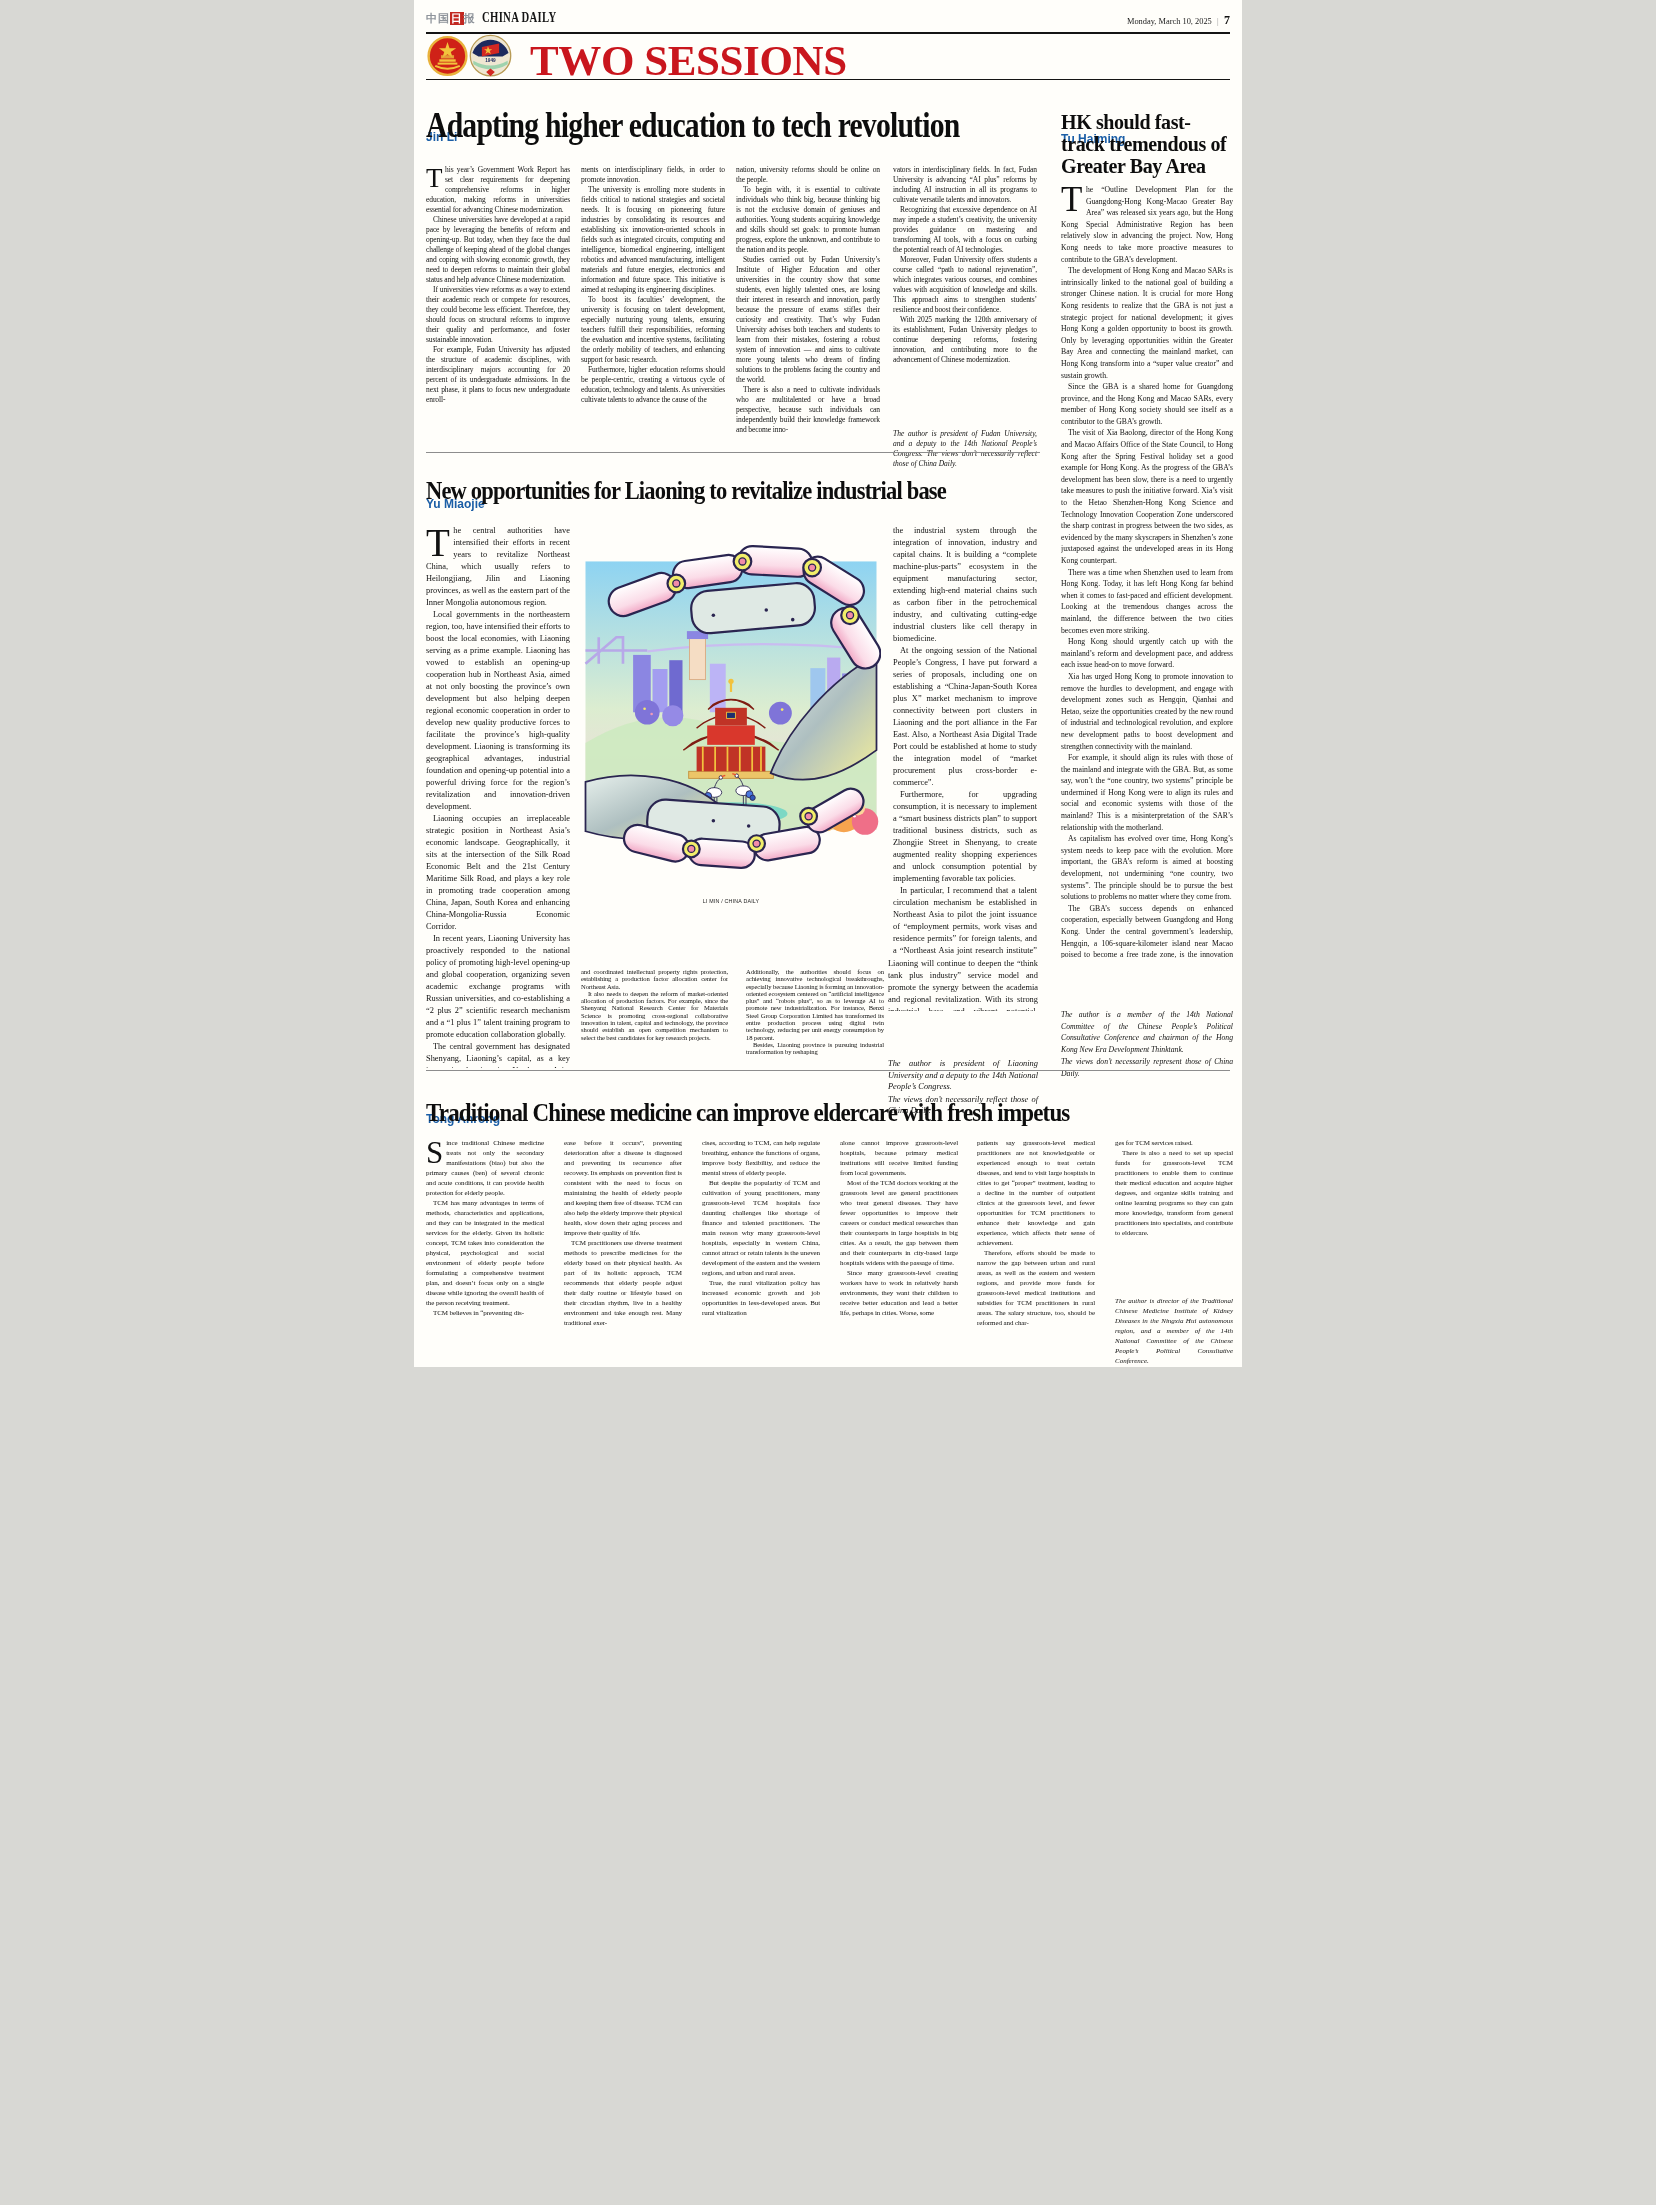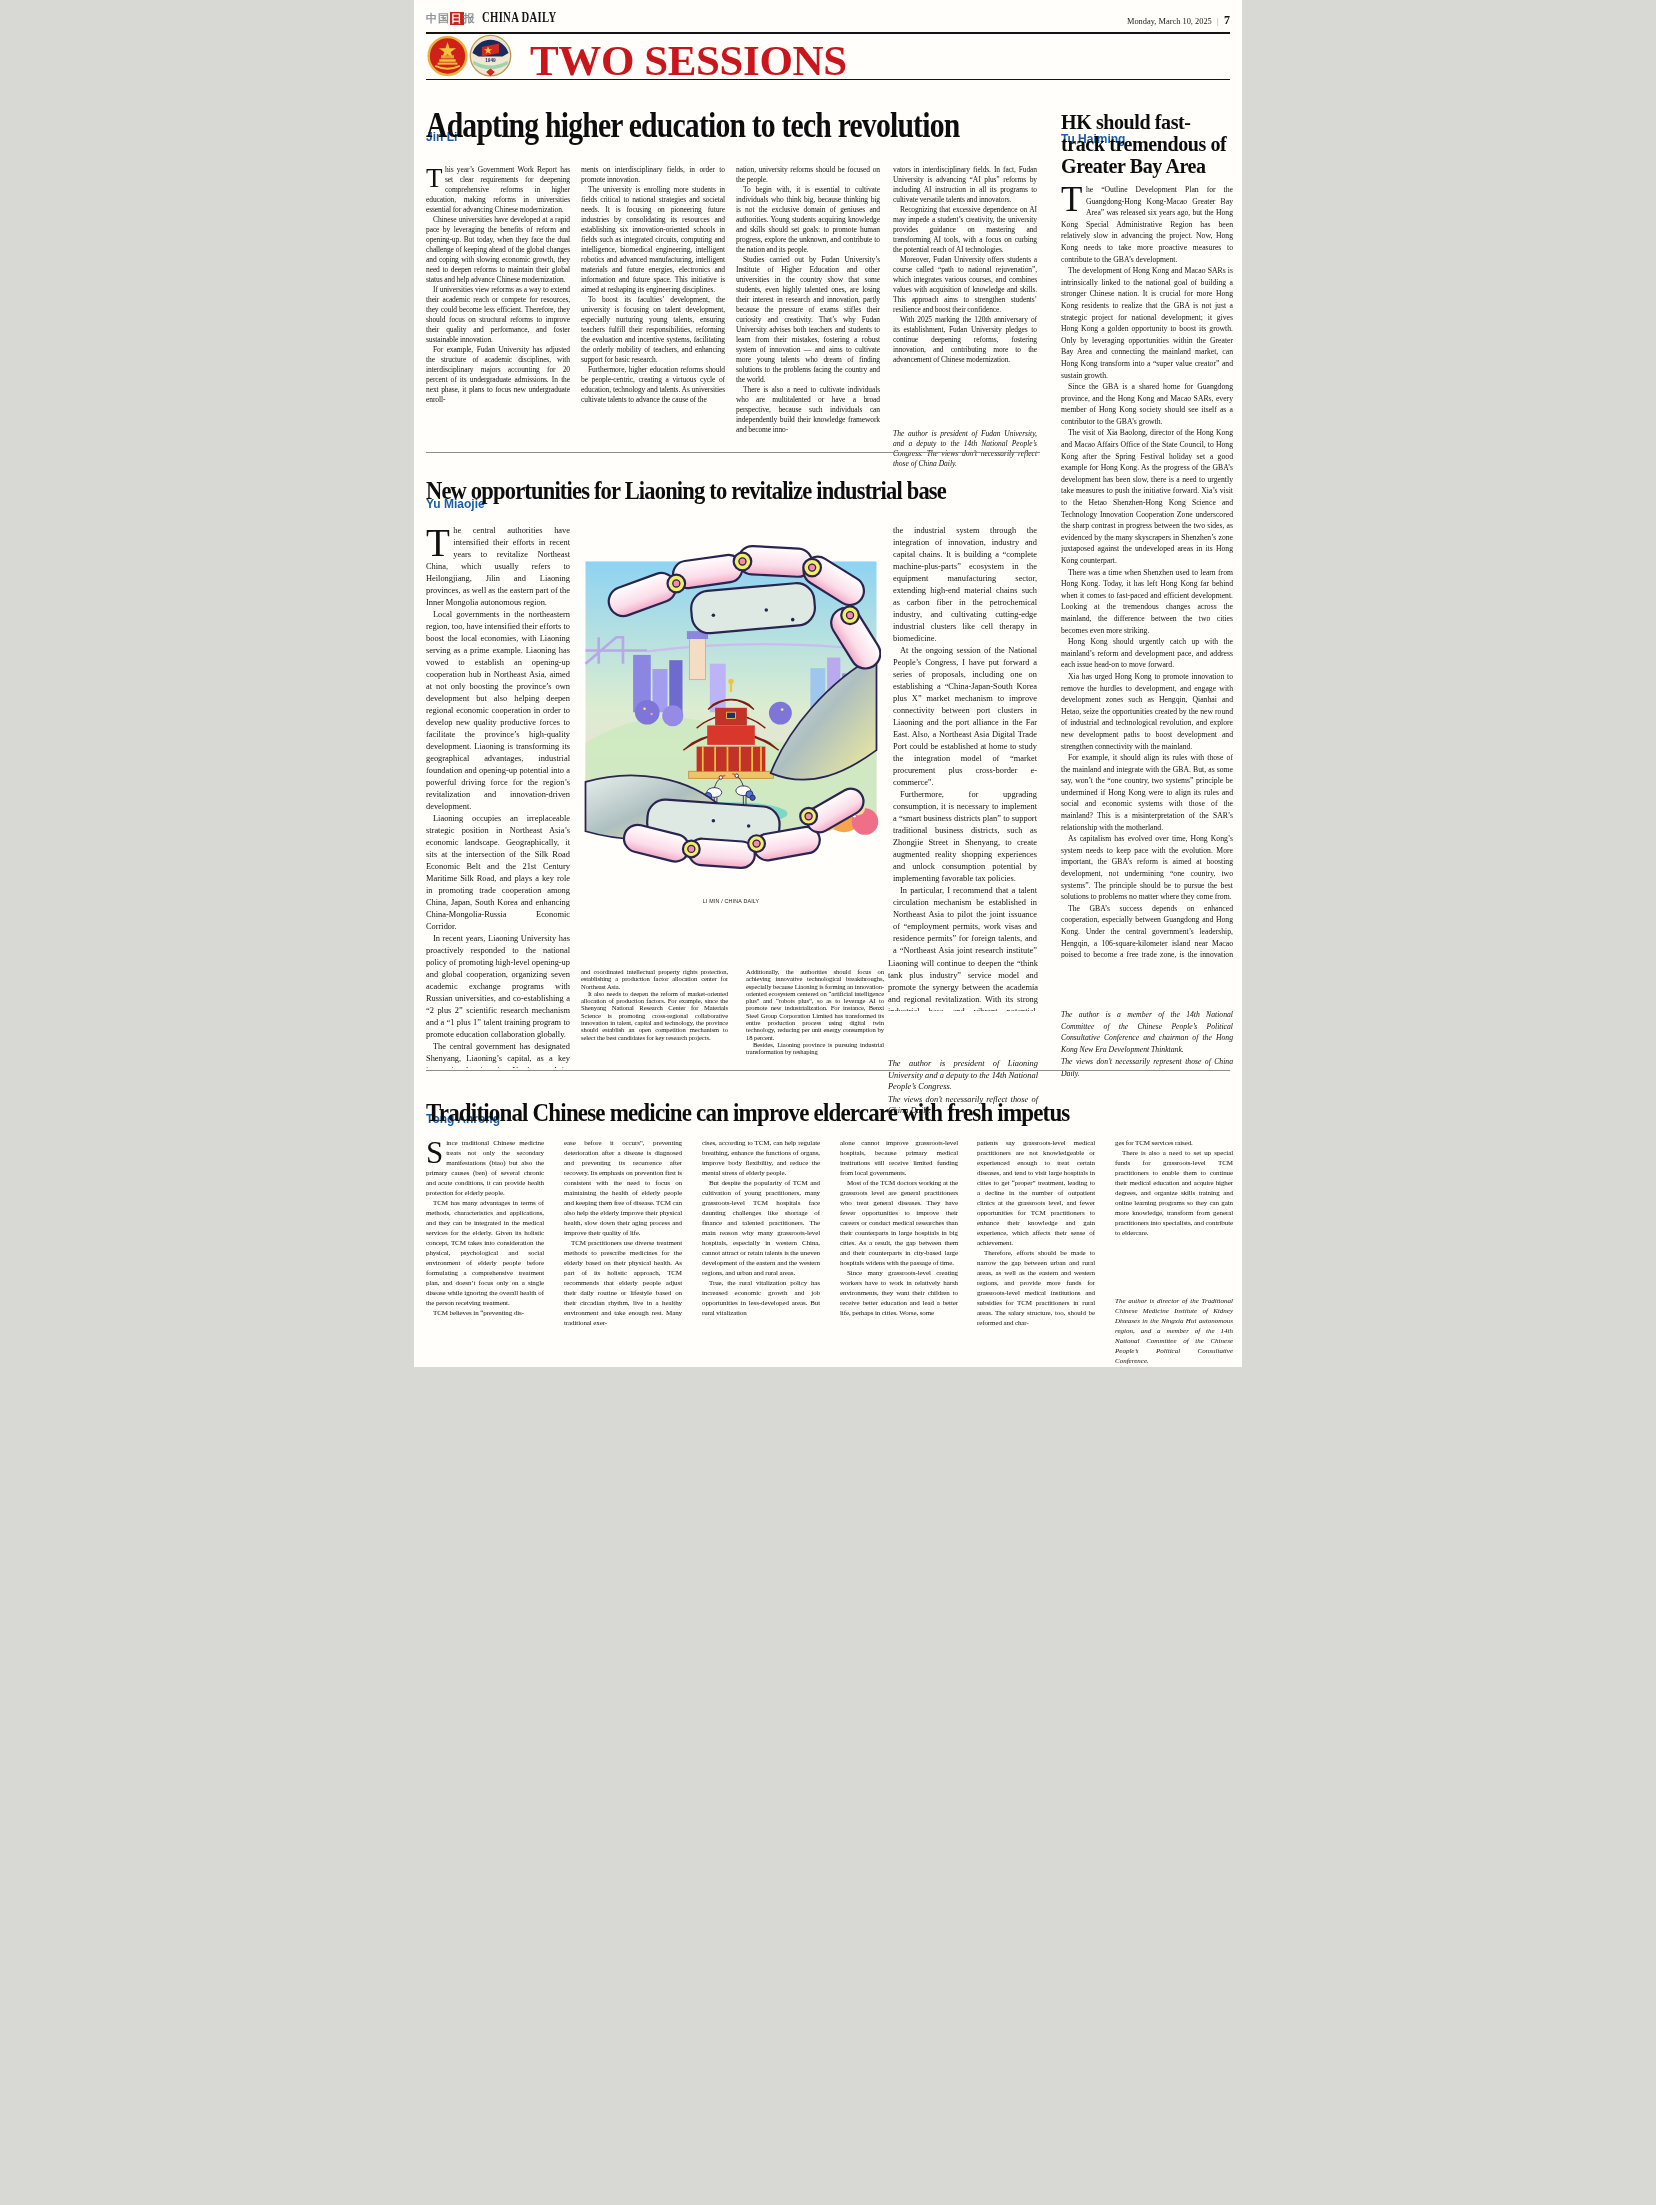--- a/index.html
+++ b/index.html
@@ -97,21 +97,21 @@
       <p class="para">If universities view reforms as a way to extend their academic reach or compete for resources, they could become less efficient. Therefore, they should focus on structural reforms to improve their quality and performance, and foster sustainable innovation.</p>
       <p class="para">For example, Fudan University has adjusted the structure of academic disciplines, with interdisciplinary majors accounting for 20 percent of its undergraduate admissions. In the next phase, it plans to focus new undergraduate enroll-</p>
     </div>
   <div class="col b-cond" style="left:167px;top:165px;width:144px;height:278px;">
       <p class="para noindent">ments on interdisciplinary fields, in order to promote innovation.</p>
       <p class="para">The university is enrolling more students in fields critical to national strategies and societal needs. It is focusing on pioneering future industries by consolidating its resources and establishing six innovation-oriented schools in fields such as integrated circuits, computing and intelligence, biomedical engineering, intelligent robotics and advanced manufacturing, intelligent materials and future energies, electronics and information and future space. This initiative is aimed at reshaping its engineering disciplines.</p>
       <p class="para">To boost its faculties’ development, the university is focusing on talent development, especially nurturing young talents, ensuring teachers fulfill their responsibilities, reforming the evaluation and incentive systems, facilitating the orderly mobility of teachers, and enhancing support for basic research.</p>
       <p class="para">Furthermore, higher education reforms should be people-centric, creating a virtuous cycle of education, technology and talents. As universities cultivate talents to advance the cause of the</p>
     </div>
   <div class="col b-cond" style="left:322px;top:165px;width:144px;height:278px;">
-      <p class="para noindent">nation, university reforms should be focused on the people.</p>
+      <p class="para noindent">nation, university reforms should be online on the people.</p>
       <p class="para">To begin with, it is essential to cultivate individuals who think big, because thinking big is not the exclusive domain of geniuses and authorities. Young students acquiring knowledge and skills should set goals: to promote human progress, explore the unknown, and contribute to the nation and its people.</p>
       <p class="para">Studies carried out by Fudan University’s Institute of Higher Education and other universities in the country show that some students, even highly talented ones, are losing their interest in research and innovation, partly because the pressure of exams stifles their curiosity and creativity. That’s why Fudan University advises both teachers and students to learn from their mistakes, fostering a robust system of innovation — and aims to cultivate more young talents who dream of finding solutions to the problems facing the country and the world.</p>
       <p class="para">There is also a need to cultivate individuals who are multitalented or have a broad perspective, because such individuals can independently build their knowledge framework and become inno-</p>
     </div>
   <div class="col b-cond" style="left:479px;top:165px;width:144px;height:214px;">
       <p class="para noindent">vators in interdisciplinary fields. In fact, Fudan University is advancing “AI plus” reforms by including AI instruction in all its programs to cultivate versatile talents and innovators.</p>
       <p class="para">Recognizing that excessive dependence on AI may impede a student’s creativity, the university provides guidance on mastering and transforming AI tools, with a focus on curbing the potential reach of AI technologies.</p>
       <p class="para">Moreover, Fudan University offers students a course called “path to national rejuvenation”, which integrates various courses, and combines values with acquisition of knowledge and skills. This approach aims to strengthen students’ resilience and boost their confidence.</p>
       <p class="para">With 2025 marking the 120th anniversary of its establishment, Fudan University pledges to continue deepening reforms, fostering innovation, and contributing more to the advancement of Chinese modernization.</p>
     </div>

